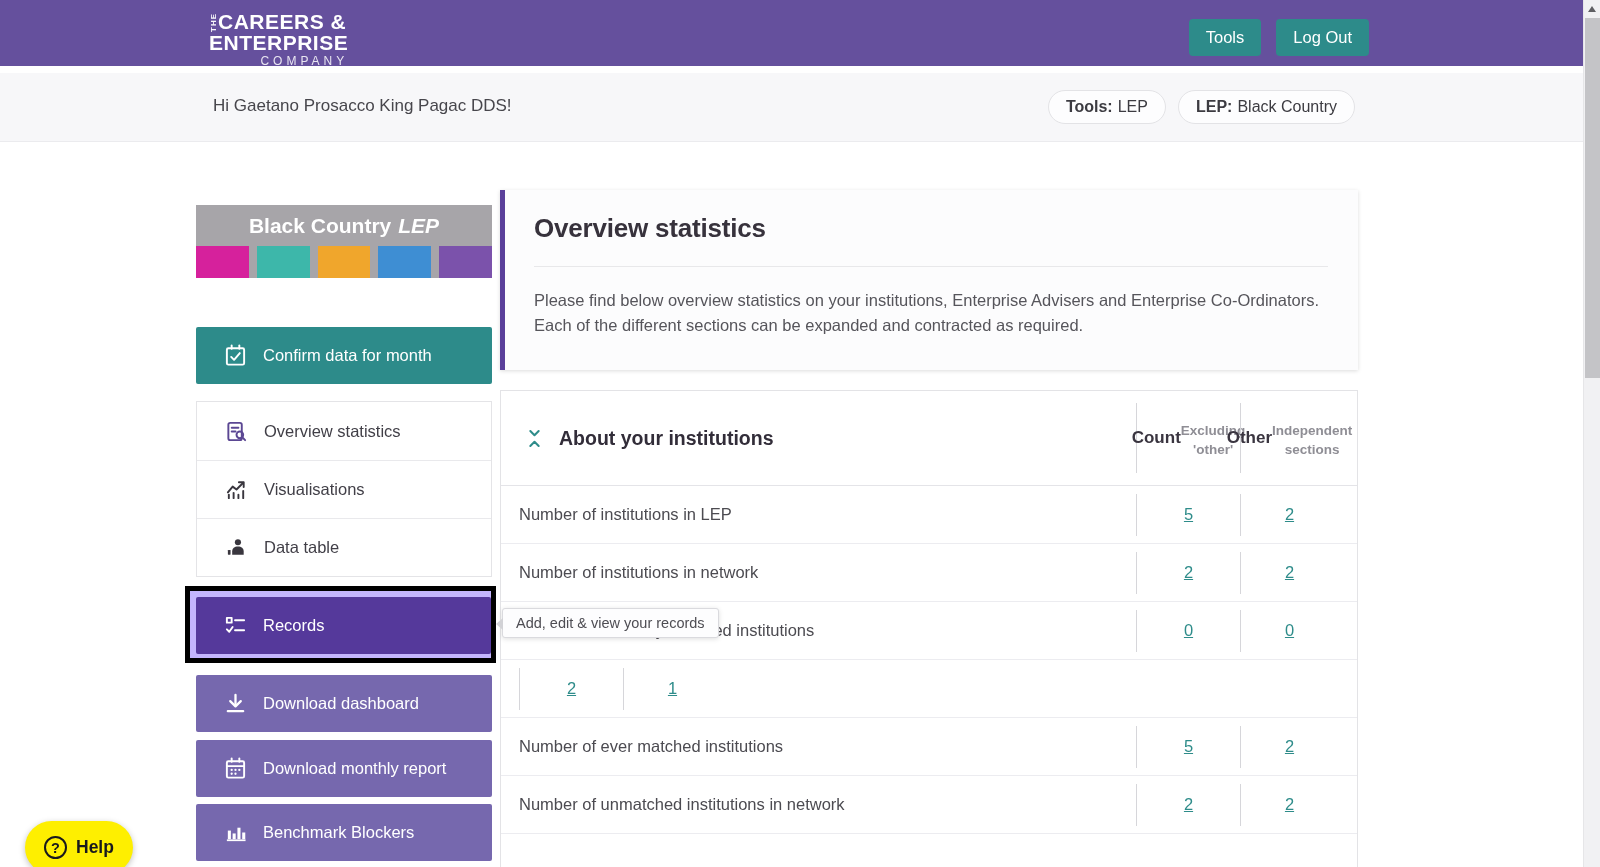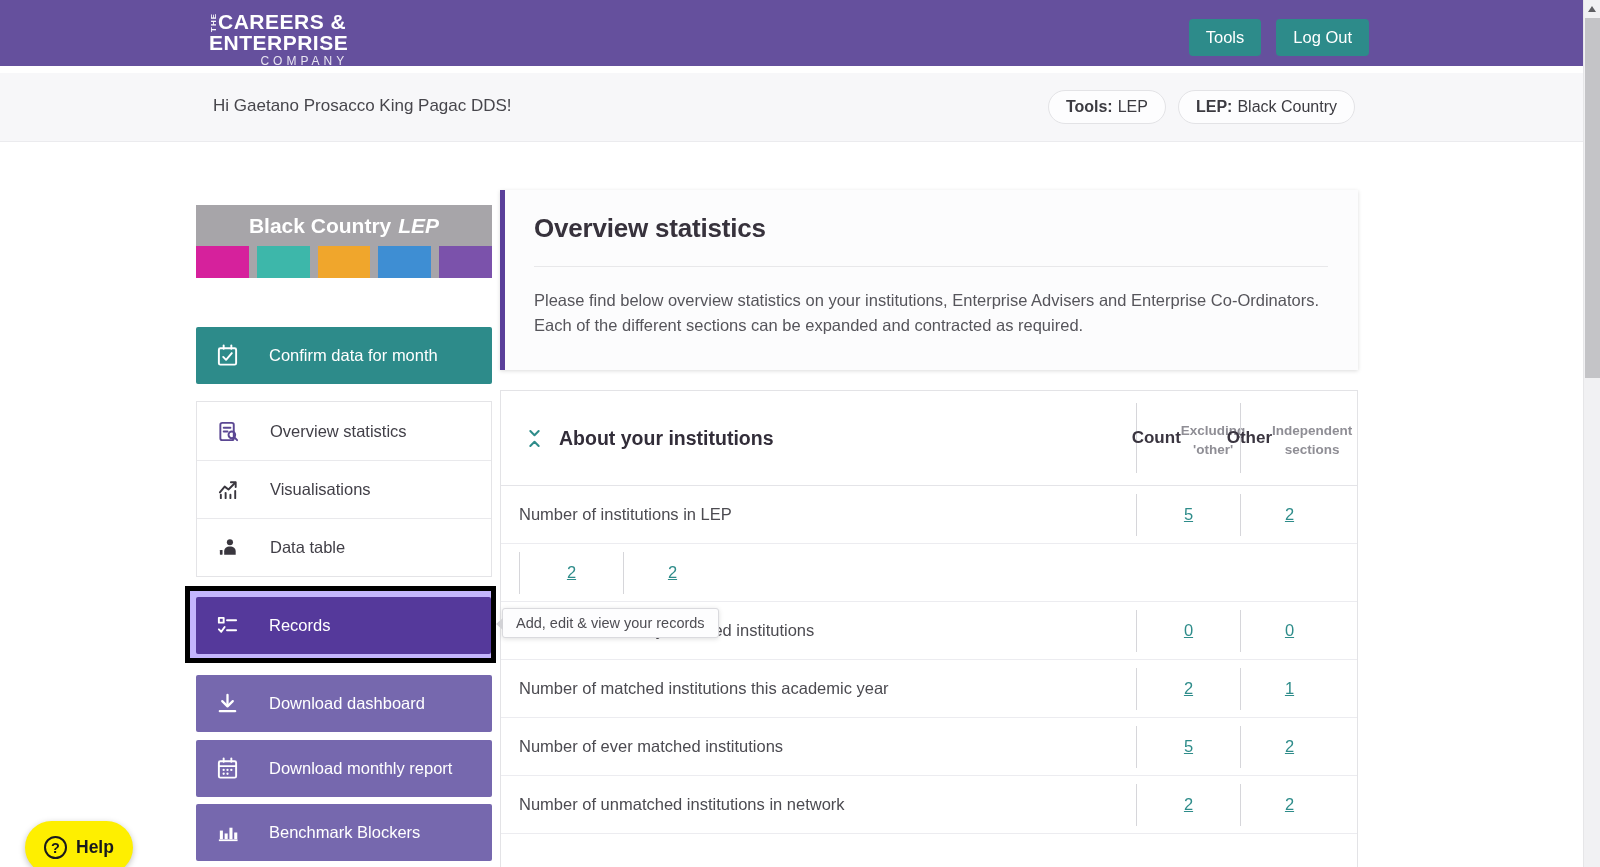--- a/index.html
+++ b/index.html
@@ -24,21 +24,21 @@
   .badge b { margin-right:5px; }
 
   
   .sidebar { position:absolute; left:196px; top:205px; width:296px; }
   .lep-logo { width:296px; height:73px; background:#a7a5a9; }
   .lep-title { height:41px; display:flex; align-items:center; justify-content:center; gap:7px; color:#fff; font-weight:bold; font-size:21px; }
   .lep-title i { font-style:italic; }
   .lep-colors { height:32px; display:flex; gap:8px; }
   .lep-colors span { flex:1; }
 
-  .menu-item { height:57px; display:flex; align-items:center; padding-left:19px; gap:30px; cursor:pointer; border-radius:2px; }
+  .menu-item { height:57px; display:flex; align-items:center; padding-left:27px; gap:16px; cursor:pointer; border-radius:2px; }
   .menu-item .mi-label { font-size:16.5px; }
   .mi-confirm { margin-top:49px; background:#2d8b8a; color:#fff; }
   .menu-group { margin-top:17px; background:#fff; border:1px solid #e4e4e7; }
   .menu-group .menu-item { height:58px; color:#413f47; border-radius:0; }
   .menu-group .menu-item + .menu-item { border-top:1px solid #e9e9ec; }
   .records-wrap { margin-top:9px; margin-left:-11px; margin-right:-4px; border:5px solid #000000; background:#c4b5fd; padding:6px 0 4px 6px; }
   .mi-records { background:#55399b; color:#fff; }
   .mi-purple { background:#7668ae; color:#fff; }
   .mi-dashboard { margin-top:12px; }
   .mi-monthly { margin-top:8px; }
@@ -300,20 +300,21 @@
         <div class="trow-vals">
           <div class="tcell">
               <a class="tval">5</a>
             </div>
           <div class="tcell other">
               <a class="tval">2</a>
             </div>
         </div>
       </div>
       <div class="trow">
+        <div class="trow-label">Number of institutions in network</div>
         <div class="trow-vals">
           <div class="tcell">
               <a class="tval">2</a>
             </div>
           <div class="tcell other">
               <a class="tval">2</a>
             </div>
         </div>
       </div>
       <div class="trow">
@@ -321,21 +322,20 @@
         <div class="trow-vals">
           <div class="tcell">
               <a class="tval">0</a>
             </div>
           <div class="tcell other">
               <a class="tval">0</a>
             </div>
         </div>
       </div>
       <div class="trow">
-        <div class="trow-label">Number of matched institutions this academic year</div>
         <div class="trow-vals">
           <div class="tcell">
               <a class="tval">2</a>
             </div>
           <div class="tcell other">
               <a class="tval">1</a>
             </div>
         </div>
       </div>
       <div class="trow">

